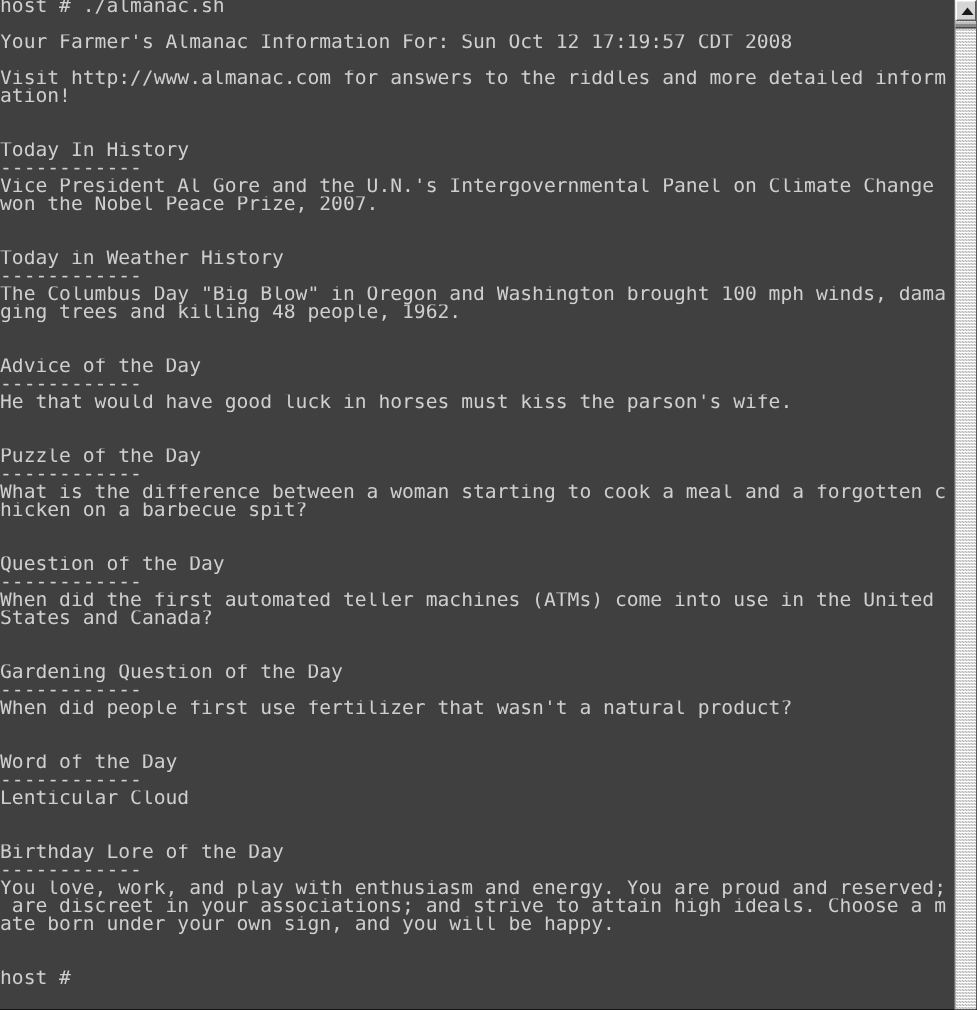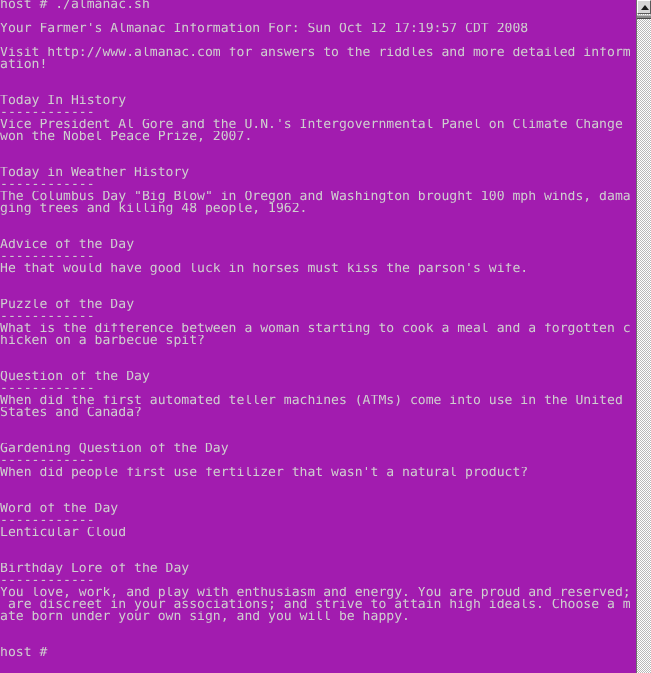--- a/index.html
+++ b/index.html
@@ -13,21 +13,21 @@
     height: 673px;
     background: #000000;
     overflow: hidden;
   }
   #terminal-screen {
     position: absolute;
     left: 0;
     top: 0;
     width: 636px;
     height: 673px;
-    background: #a21caf;
+    background: #404040;
     overflow: hidden;
   }
   #terminal-text {
     position: absolute;
     left: 0;
     top: -1px;
     width: 636px;
     font-family: "DejaVu Sans Mono", "Liberation Mono", monospace;
     font-size: 13.1px;
     line-height: 12px;

